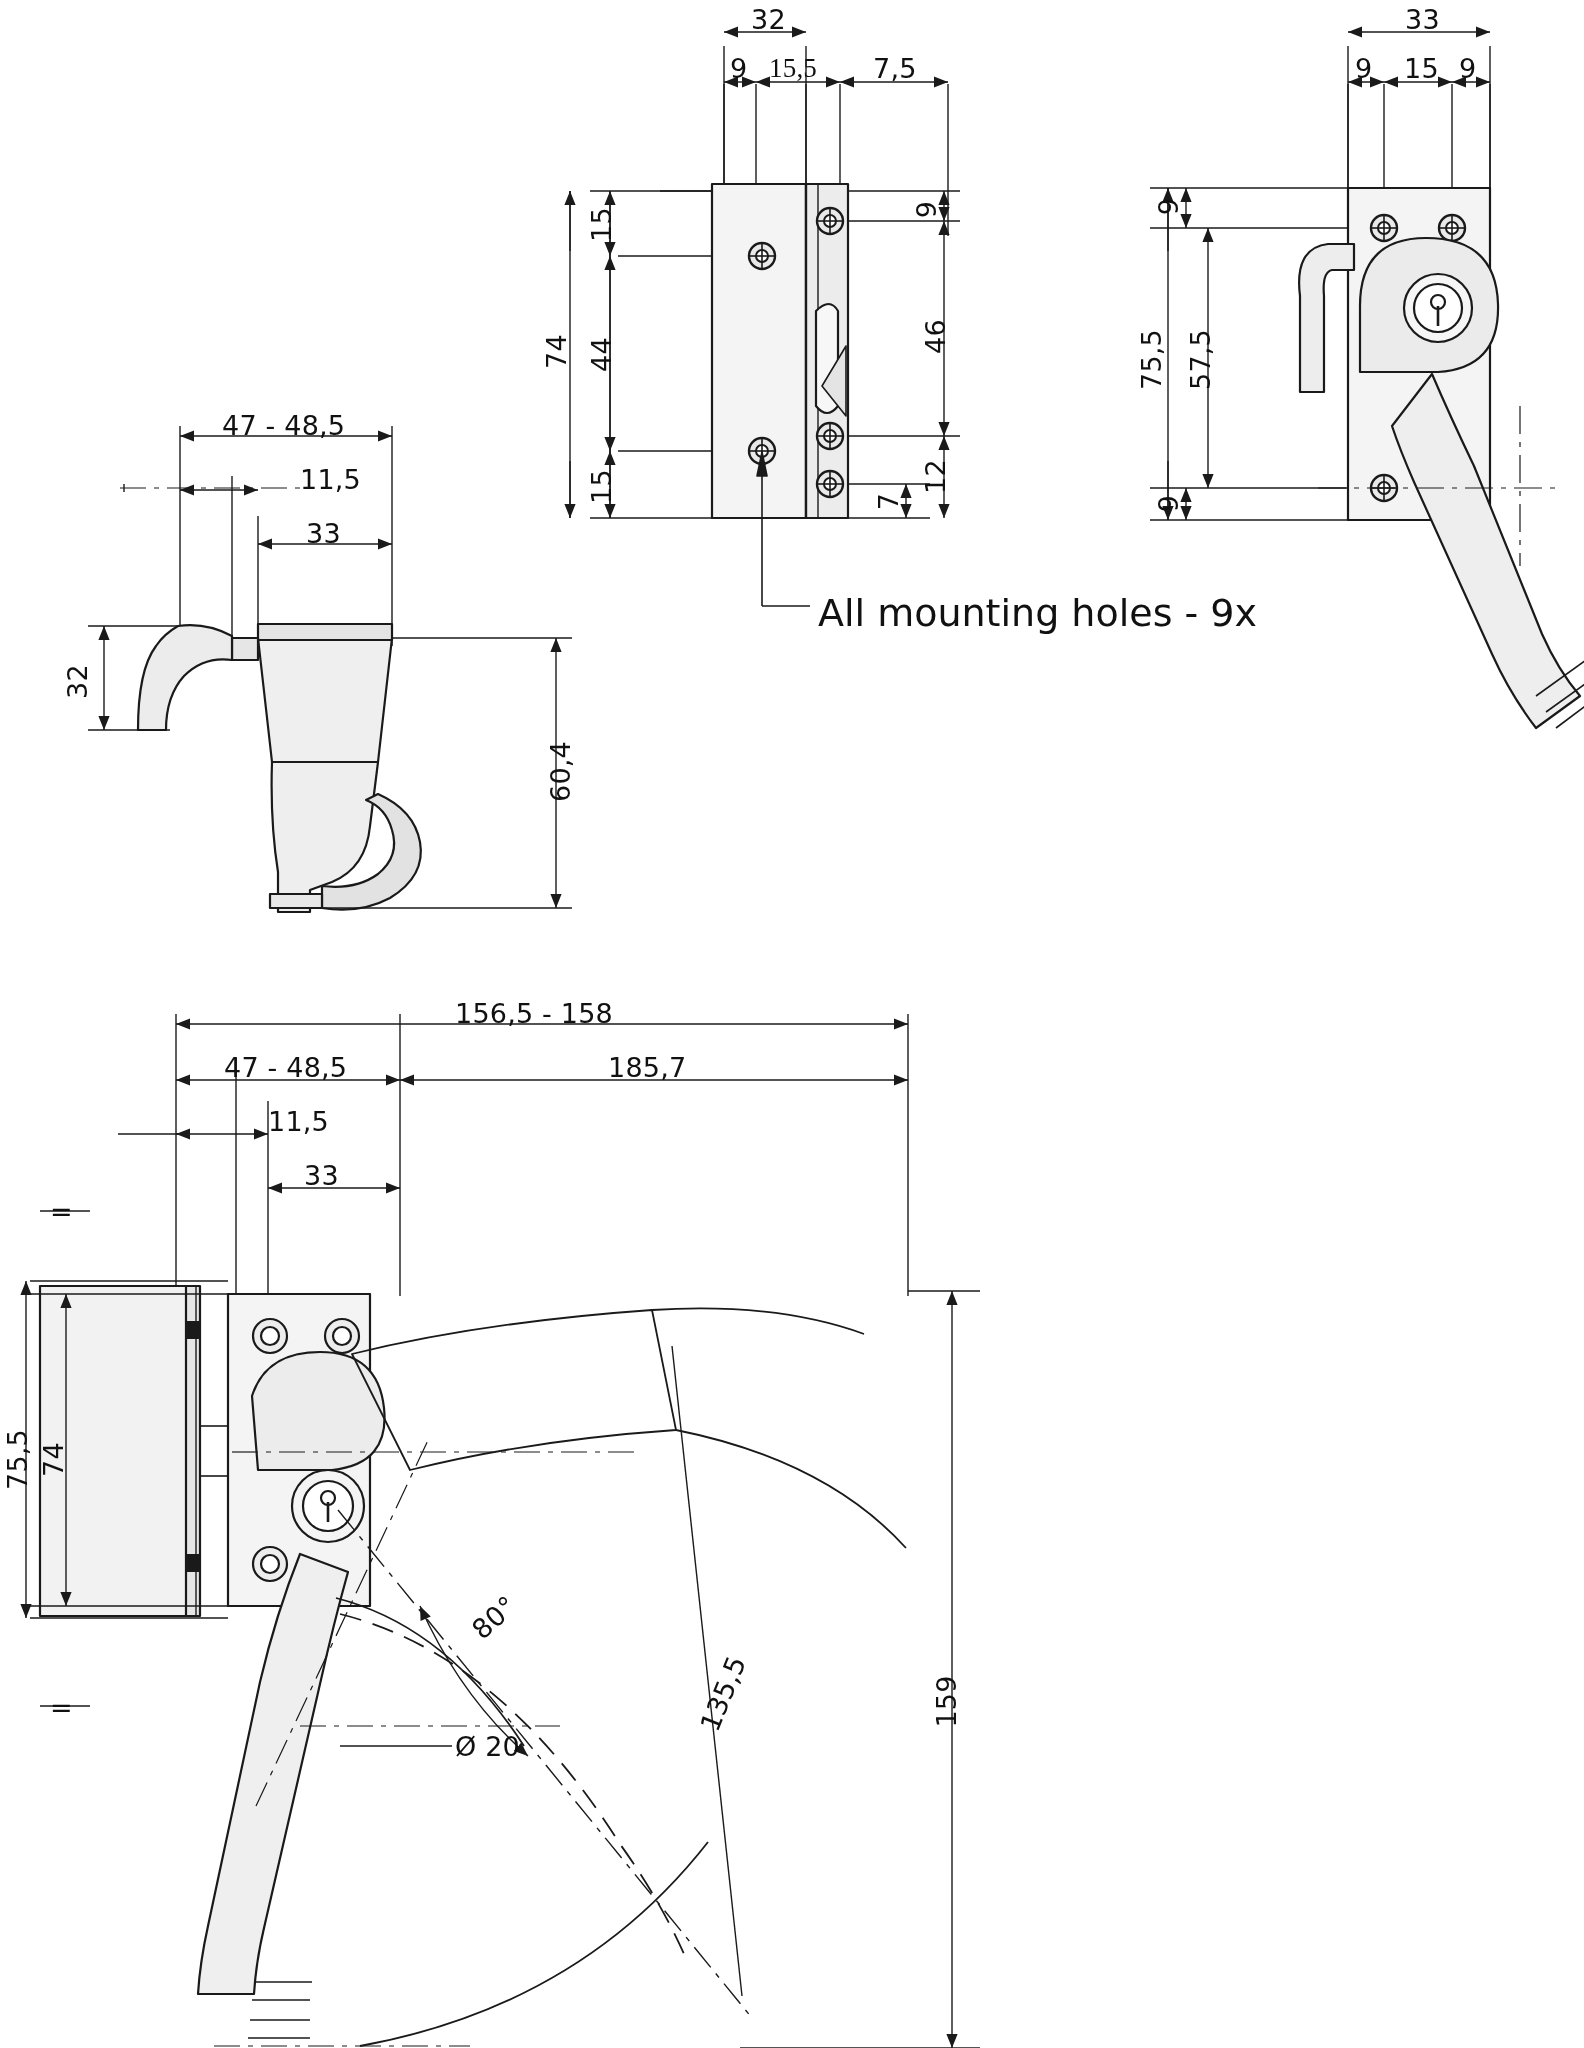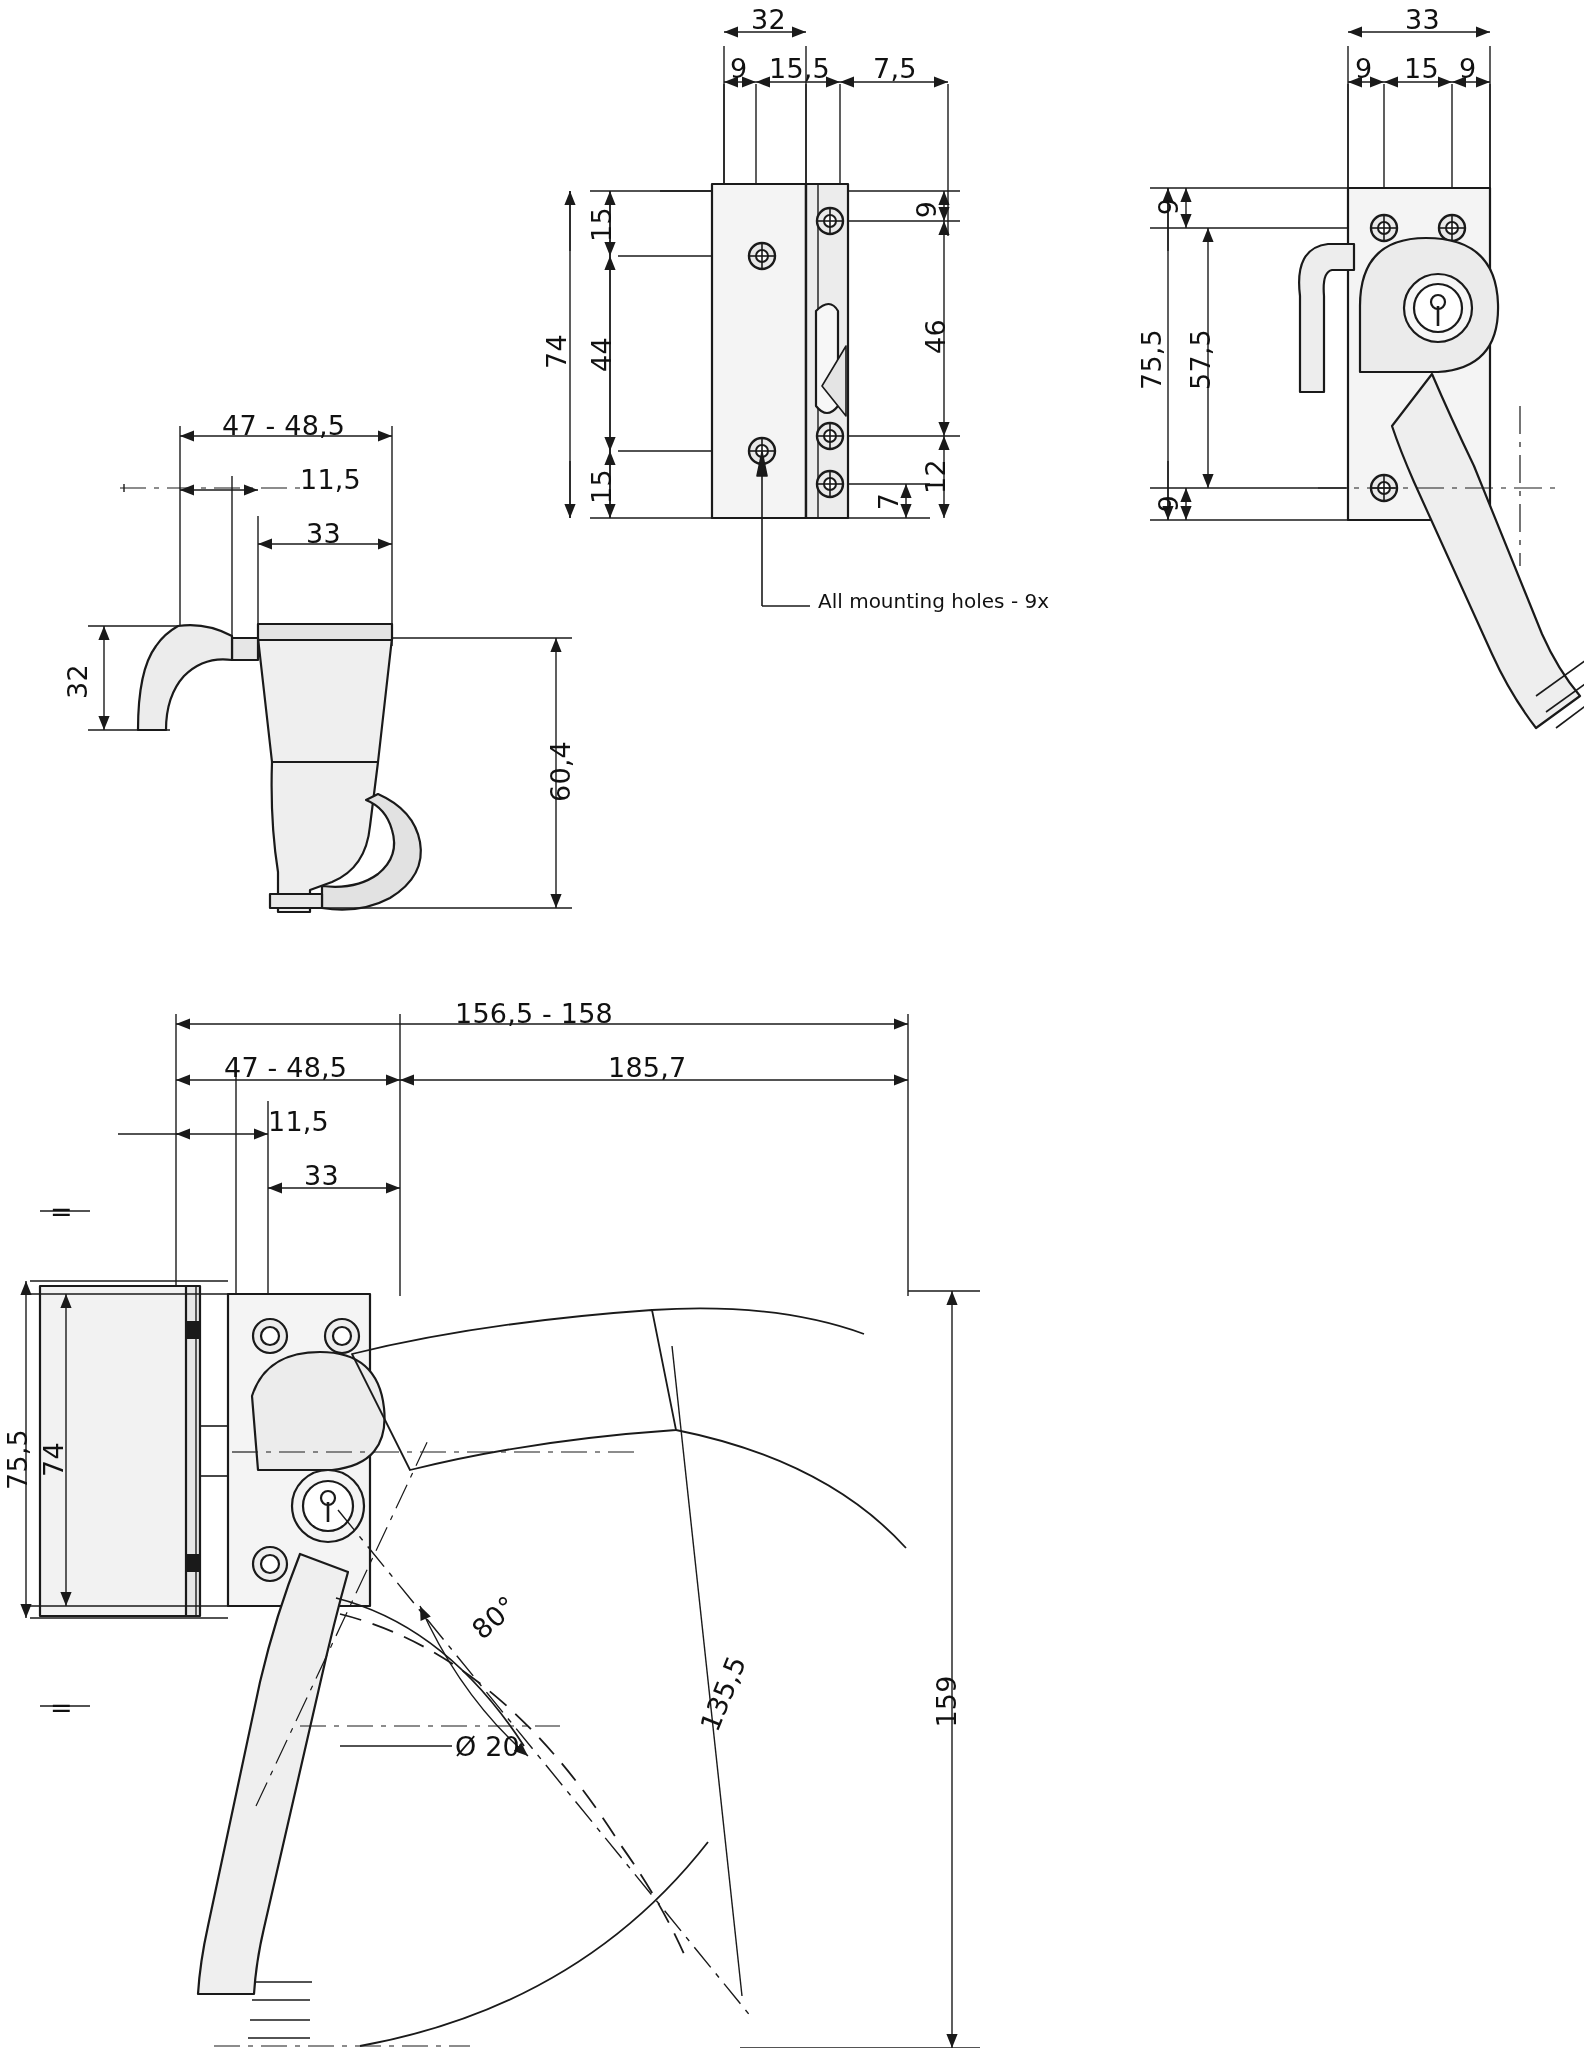--- a/index.html
+++ b/index.html
@@ -2,21 +2,21 @@
 <html><head>
 <meta charset="utf-8">
 <style>
   html,body{margin:0;padding:0;background:#ffffff;}
   body{width:1584px;height:2048px;position:relative;overflow:hidden;
        font-family:"DejaVu Sans","Liberation Sans",sans-serif;color:#1a1a1a;}
   .stage{position:absolute;left:0;top:6px;width:1556px;height:2048px;}
   svg{position:absolute;left:0;top:0;width:1584px;height:2048px;}
   .dimtext{position:absolute;font-size:27px;color:#111;white-space:nowrap;letter-spacing:0.2px;}
   .rot{transform-origin:50% 50%;}
-  .note{position:absolute;font-size:20px;color:#111;line-height:1.35;white-space:nowrap;}
+  .note{position:absolute;font-size:38px;color:#111;line-height:1.35;white-space:nowrap;}
 </style>
 </head>
 <body>
 
 <div class="stage">
 
 <svg viewBox="0 0 1584 2048">
   <defs>
     <marker id="ar" markerWidth="12" markerHeight="12" refX="10" refY="4" orient="auto">
       <path d="M0,0 L10,4 L0,8 z" fill="#1a1a1a"></path>
@@ -262,21 +262,21 @@
     <line x1="40" y1="1205" x2="90" y2="1205"></line>
     <line x1="40" y1="1700" x2="90" y2="1700"></line>
   </g>
 
   <line x1="340" y1="1740" x2="452" y2="1740" stroke-width="1.4"></line>
   </g>
 </svg>
 
 <div class="dimtext" style="left:751px;top:-2px;">32</div>
 <div class="dimtext" style="left:730px;top:47px;">9</div>
-<div class="dimtext" style="left:769px;top:47px;">15,5</div>
+<div class="dimtext" style="left:769px;top:47px;font-family:Liberation Serif, serif;">15,5</div>
 <div class="dimtext" style="left:873px;top:47px;text-align:center;">7,5</div>
 
 <div class="dimtext rot" style="left:539px;top:330px;transform:rotate(-90deg);">74</div>
 <div class="dimtext rot" style="left:584px;top:203px;transform:rotate(-90deg);">15</div>
 <div class="dimtext rot" style="left:584px;top:333px;transform:rotate(-90deg);">44</div>
 <div class="dimtext rot" style="left:584px;top:465px;transform:rotate(-90deg);">15</div>
 
 <div class="dimtext rot" style="left:918px;top:188px;transform:rotate(-90deg);">9</div>
 <div class="dimtext rot" style="left:918px;top:315px;transform:rotate(-90deg);">46</div>
 <div class="dimtext rot" style="left:918px;top:455px;transform:rotate(-90deg);">12</div>

